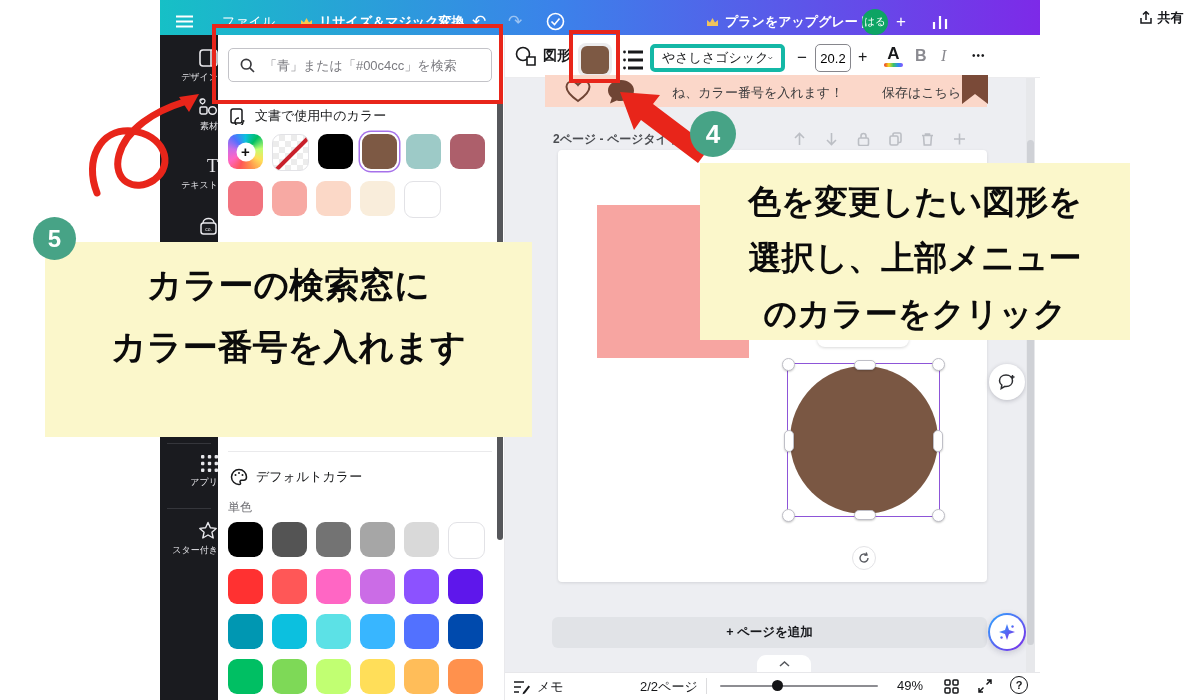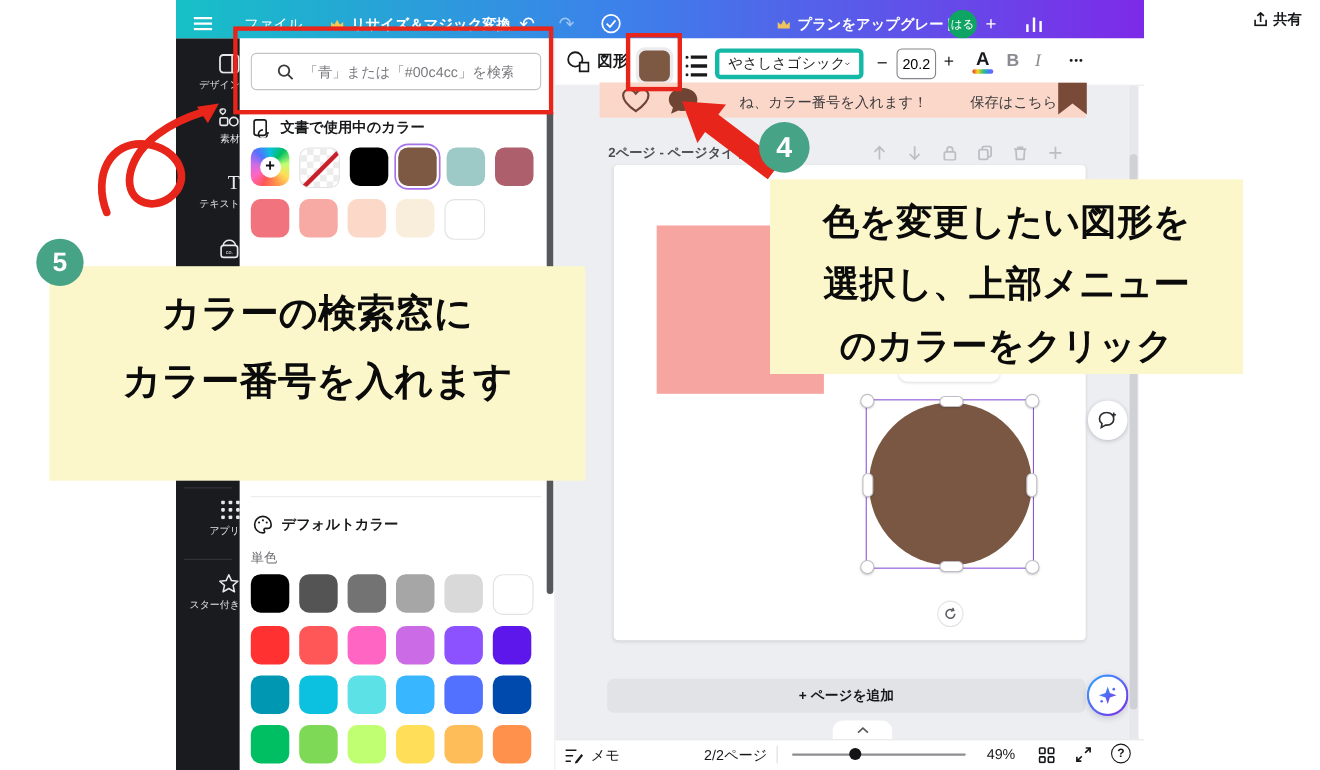--- a/index.html
+++ b/index.html
@@ -12,25 +12,25 @@
   .tb-item{position:absolute;top:0;height:43px;display:flex;align-items:center;color:#fff;font-size:13px;}
   .crown{width:13px;height:10px;display:inline-block;}
   
   .sidebar{left:160px;top:35px;width:58px;height:665px;background:#1a1b1f;}
   .sb-item{position:absolute;left:0;width:58px;display:flex;flex-direction:column;align-items:flex-end;color:#e9e9ec;}
   .sb-label{font-size:9px;margin-top:4px;color:#e4e4e8;}
   .sb-div{position:absolute;left:7px;width:44px;height:1px;background:#35363b;}
   
   .panel{left:218px;top:35px;width:287px;height:665px;background:#fff;border-right:1px solid #e9e9ec;}
   .search{left:228px;top:48px;width:264px;height:34px;border:1.5px solid #c3c3c8;border-radius:5px;background:#fff;
-          display:flex;align-items:center;padding:0 23px;gap:7px;}
+          display:flex;align-items:center;padding:0 11px;gap:7px;}
   .search input{border:none;outline:none;flex:1;font-size:13px;color:#333;background:transparent;
                 font-family:inherit;}
   .search input::placeholder{color:#7b7b80;}
-  .sec-head{display:flex;align-items:center;gap:8px;font-size:13px;font-weight:700;color:#18191b;}
+  .sec-head{display:flex;align-items:center;gap:8px;font-size:13px;font-weight:400;color:#18191b;}
   .swrow{display:flex;gap:9px;}
   .swgrid{display:flex;flex-wrap:wrap;width:272px;column-gap:9px;row-gap:10px;}
   .sw{width:35px;height:35px;border-radius:9px;flex:0 0 auto;}
   .sw-white{border:1px solid #e2e2e6;}
   .sw-selected{box-shadow:0 0 0 2px #fff,0 0 0 3.5px #a671ea;}
   .sw-add{position:relative;background:conic-gradient(from 200deg,#ff5757,#ff66c4,#cb6ce6,#5271ff,#0cc0df,#00bf63,#c1ff72,#ffde59,#ff914d,#ff5757);}
   .sw-add::after{content:"+";position:absolute;left:50%;top:50%;transform:translate(-50%,-50%);
                  width:19px;height:19px;background:#fff;border-radius:50%;color:#111;
                  font-size:15px;line-height:18px;text-align:center;font-weight:700;}
   .sw-none{position:relative;overflow:hidden;border:1px solid #e2e2e6;

